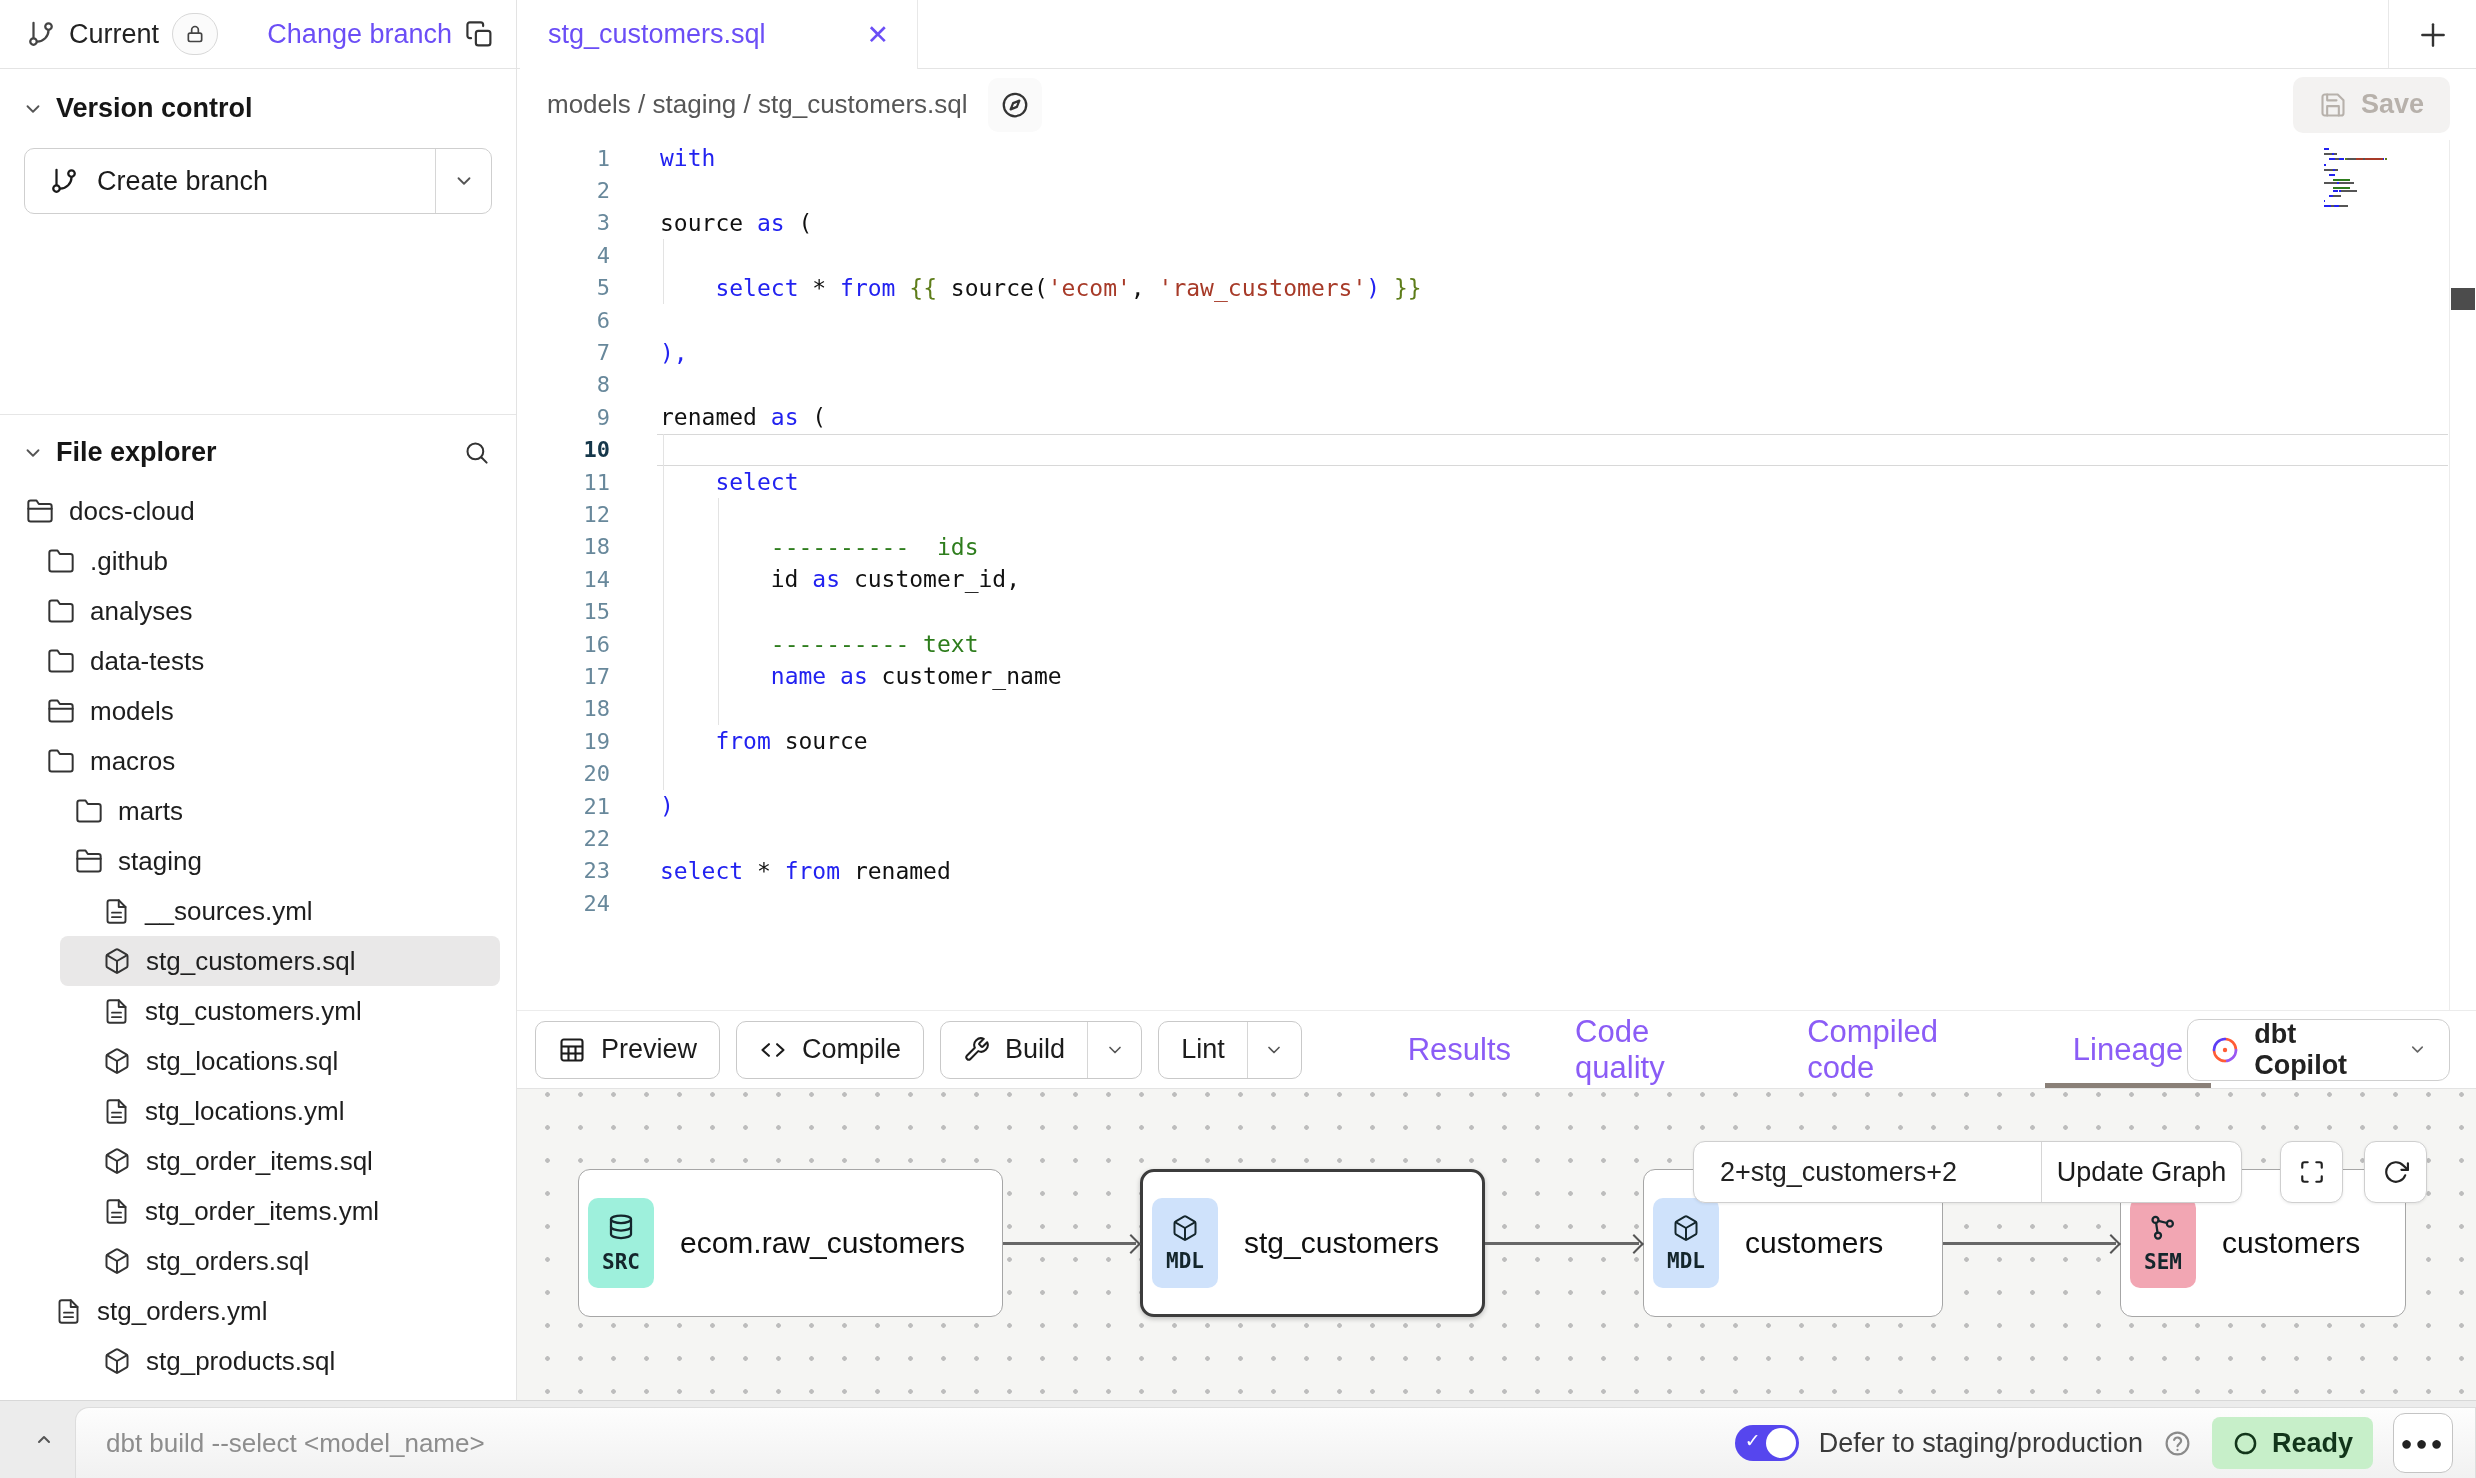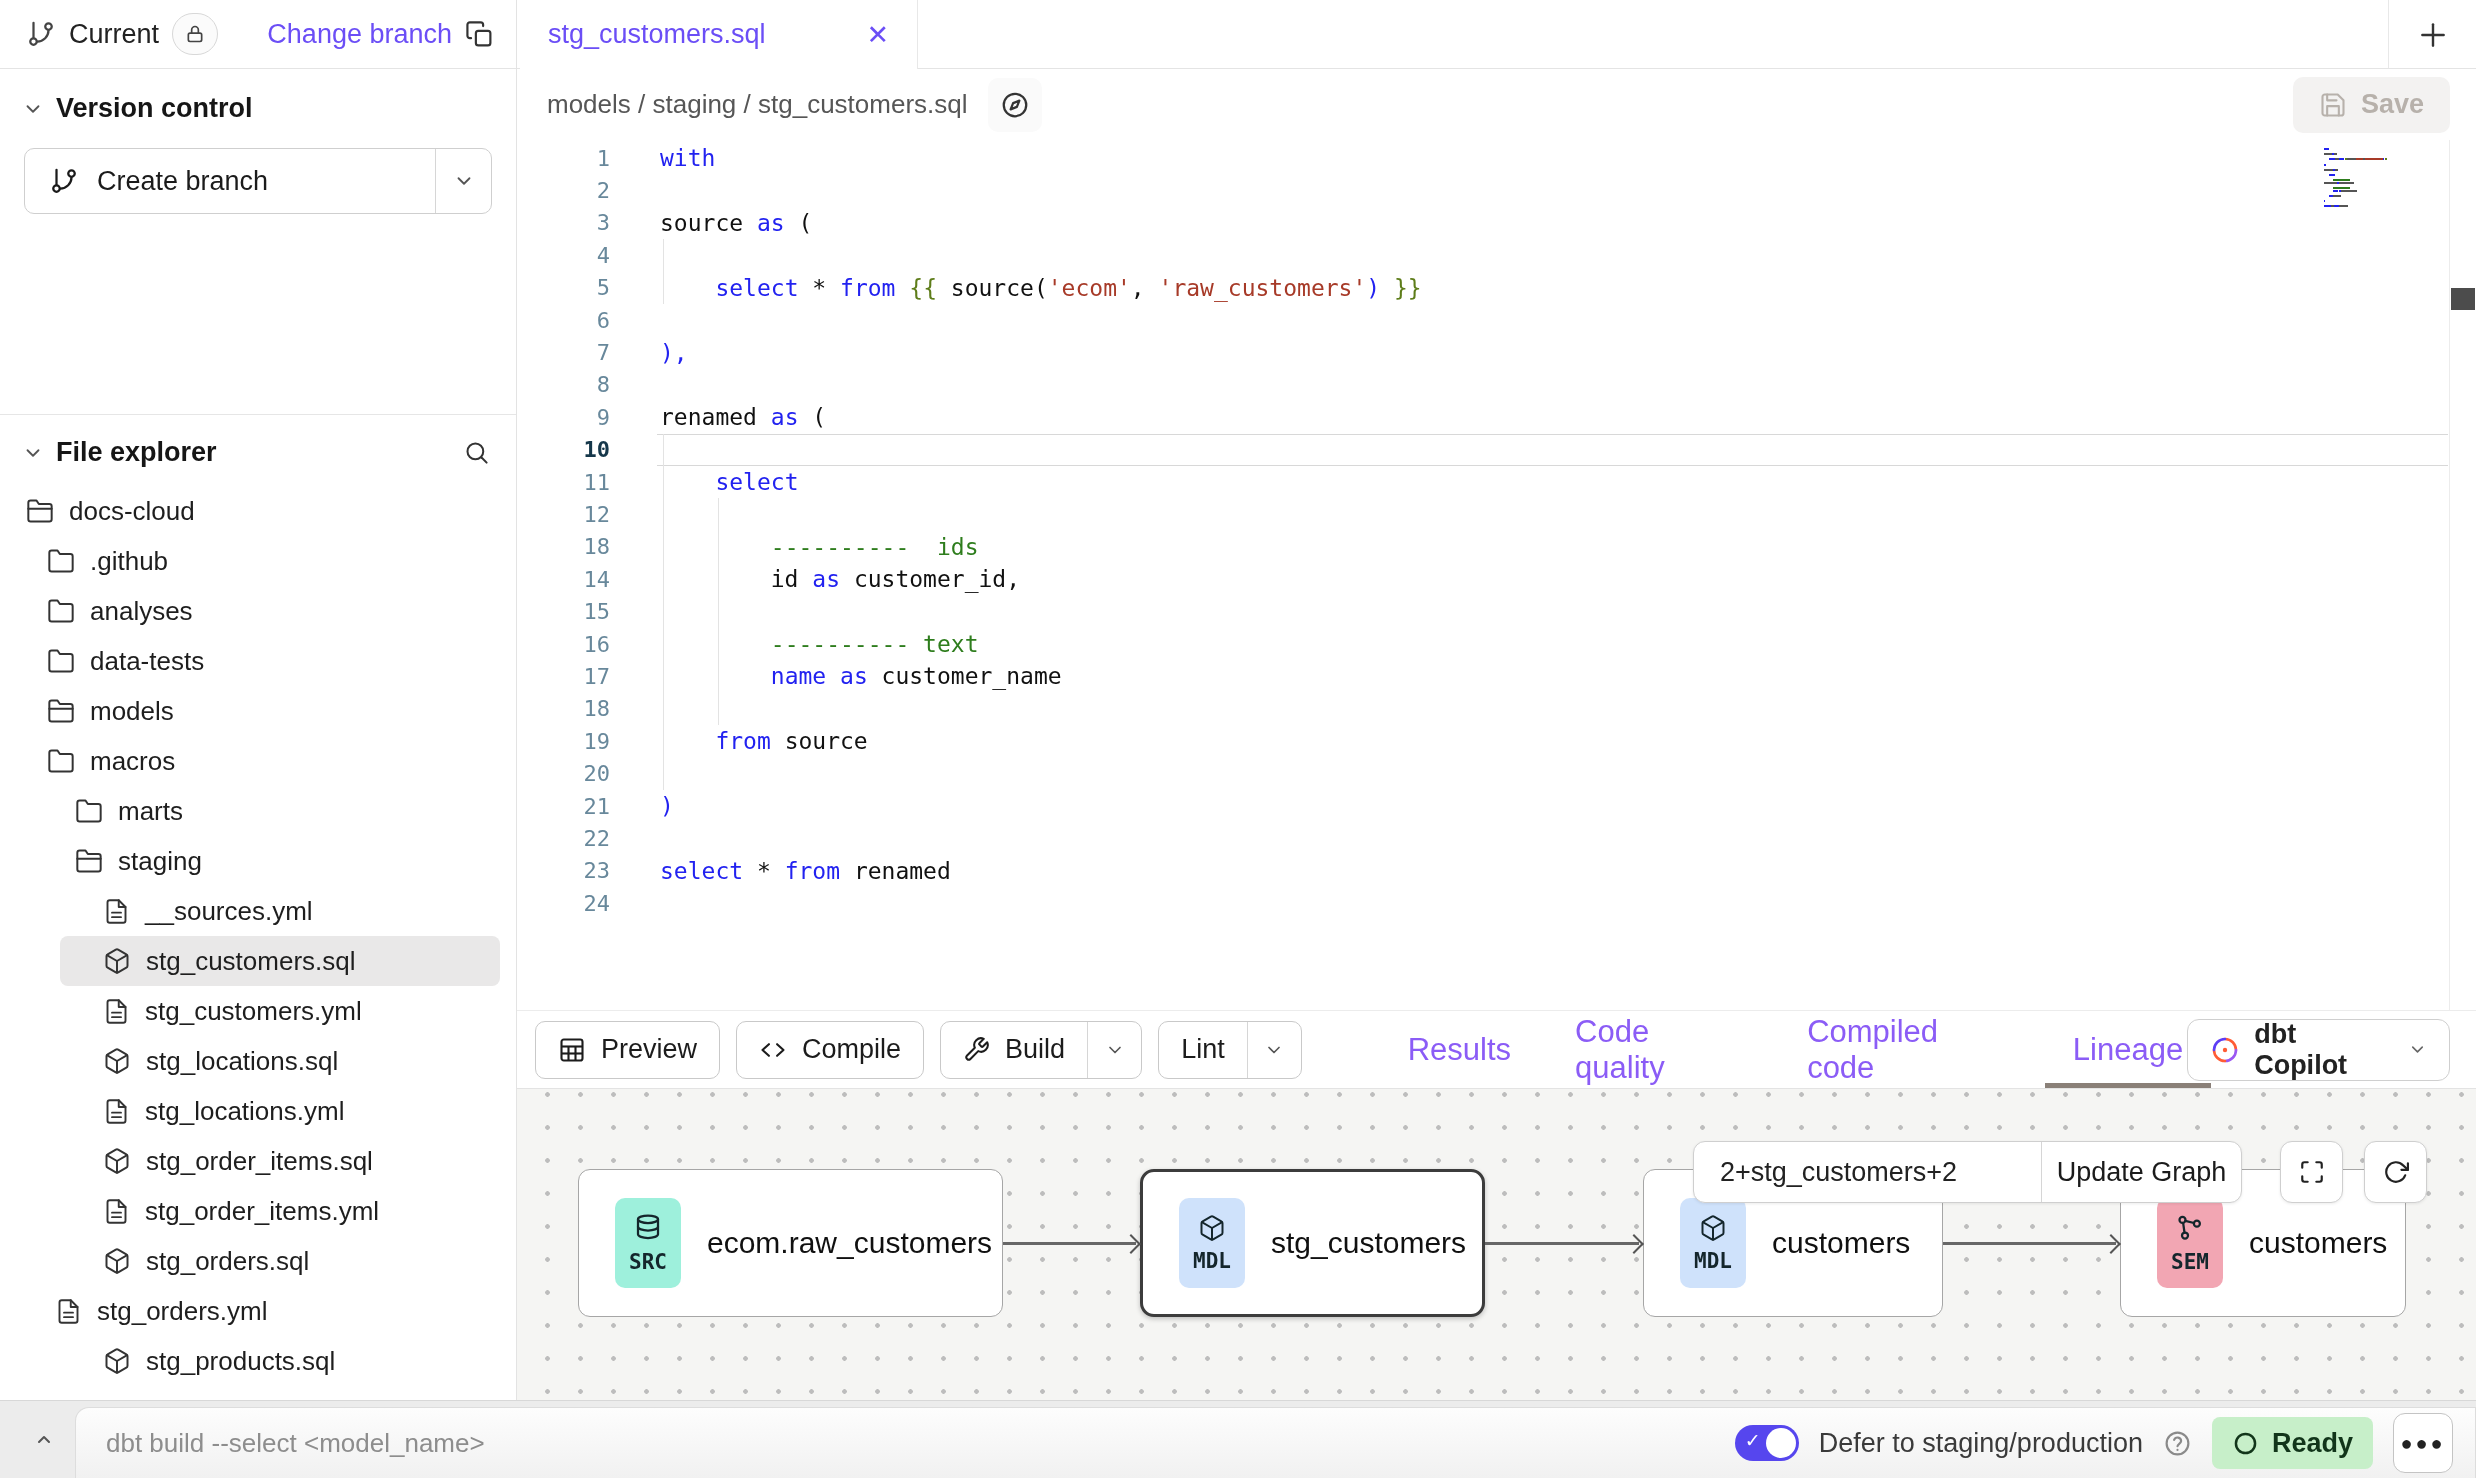--- a/index.html
+++ b/index.html
@@ -57,21 +57,21 @@
 .btn{height:58px;border:1.5px solid #c9c9c9;border-radius:10px;background:#fff;display:flex;align-items:stretch;font-size:27px;font-weight:500;color:#1c1c1c;margin-right:16px}
 .btn-main{display:flex;align-items:center;gap:15px;padding:0 22px}
 .btn-chev{width:54px;border-left:1.5px solid #d6d6d6;display:flex;align-items:center;justify-content:center;color:#555}
 #ptabs{display:flex;align-items:center;gap:56px;margin-left:86px;height:100%}
 .ptab{height:100%;display:flex;align-items:center;font-size:31px;color:#8b5cf6;position:relative;padding:0 4px}
 .ptab.on::after{content:'';position:absolute;left:-24px;right:-24px;bottom:0;height:5px;background:#8a8078}
 .copilot{margin-left:auto;margin-right:26px;height:62px;border:1.5px solid #cfcfcf;border-radius:12px;background:#fff;display:flex;align-items:center;gap:14px;padding:0 22px;font-size:27px;font-weight:600;color:#222}
 
 .lineage{height:312px;flex:none;position:relative;border-top:1px solid #e3e3e3;background-color:#f5f5f3;background-image:radial-gradient(circle,#bdbdbd 2px,transparent 2.6px);background-size:33px 33px;background-position:14px 22px;overflow:hidden}
 #nodes{position:absolute;left:61px;top:80px;display:flex;align-items:center}
-.lnode{height:148px;flex:none;background:#fff;border:1.5px solid #a6a6a6;border-radius:12px;display:flex;align-items:center;gap:26px;padding-left:36px}
+.lnode{height:148px;flex:none;background:#fff;border:1.5px solid #a6a6a6;border-radius:12px;display:flex;align-items:center;gap:26px;padding-left:9px}
 .lnode.sel{border:3px solid #3c3c3c;border-radius:14px;box-shadow:0 2px 5px rgba(0,0,0,.22)}
 .badge{width:66px;height:90px;border-radius:10px;display:flex;flex-direction:column;align-items:center;justify-content:center;gap:7px;font-family:"DejaVu Sans Mono",monospace;font-size:21px;font-weight:700;color:#14262c;flex:none}
 .b-src{background:#9ef0dc}.b-mdl{background:#cfe2fb}.b-sem{background:#f2a6b3}
 .nlabel{font-size:30px;color:#101010;white-space:nowrap}
 .edge{position:relative;flex:none;height:16px;align-self:center}
 .edge::before{content:'';position:absolute;left:0;right:4px;top:7px;height:2.5px;background:#676767}
 .edge::after{content:'';position:absolute;right:2px;top:2px;width:12px;height:12px;border-top:2.5px solid #555;border-right:2.5px solid #555;transform:rotate(45deg)}
 .graph-ctl{position:absolute;top:52px;right:234px;width:549px;height:62px;background:#fff;border:1.5px solid #cfcfcf;border-radius:12px;display:flex;align-items:stretch;box-shadow:0 1px 3px rgba(0,0,0,.08)}
 .graph-filter{flex:1;display:flex;align-items:center;padding-left:26px;font-size:27px;color:#222}
 .graph-update{width:200px;border-left:1.5px solid #d6d6d6;display:flex;align-items:center;justify-content:center;font-size:27px;font-weight:500;color:#1b1b1b}

